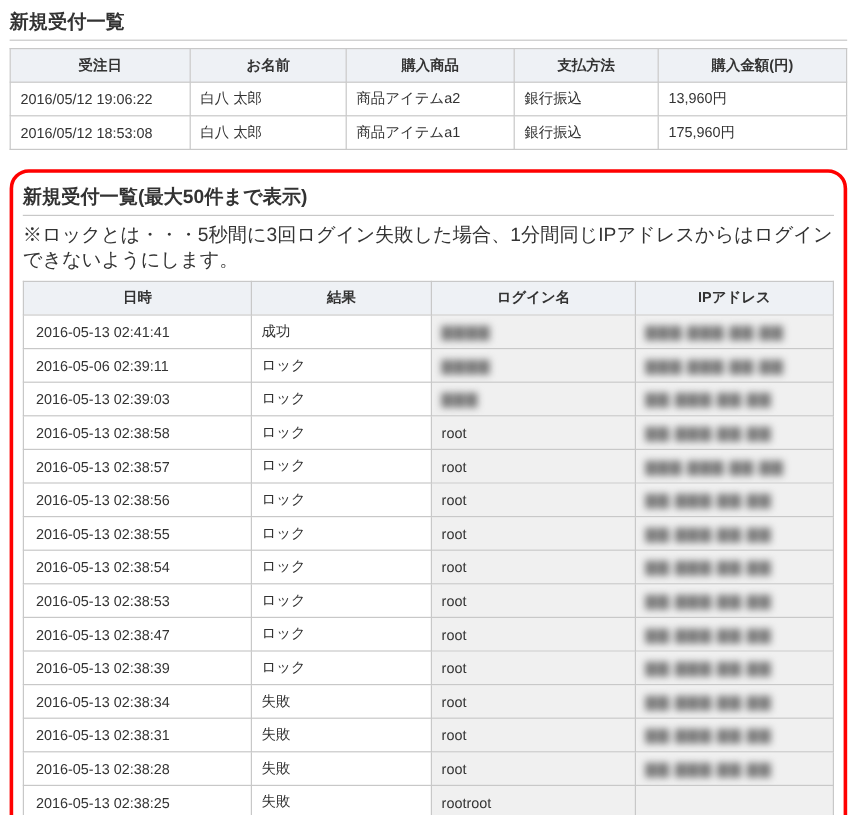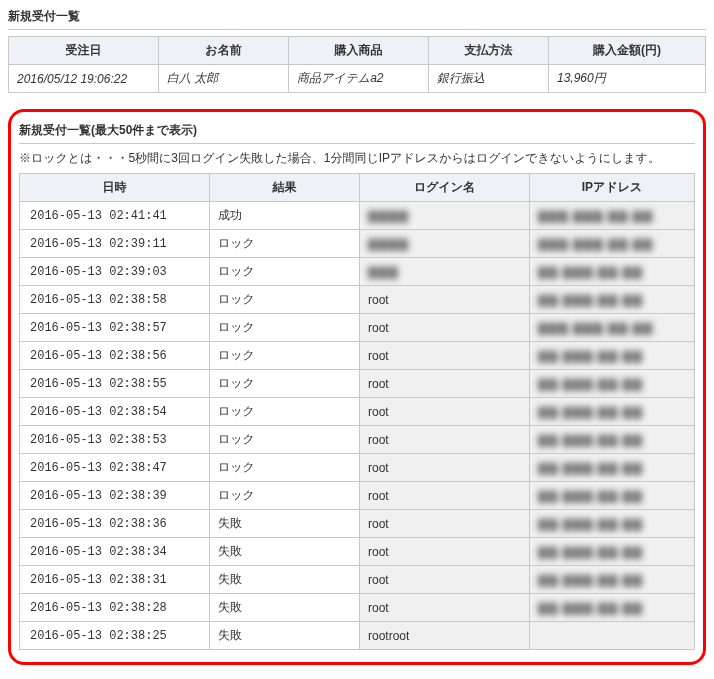--- a/index.html
+++ b/index.html
@@ -1,31 +1,31 @@
 <!DOCTYPE html>
 <html><head>
 <meta charset="utf-8">
 <style>
   html,body{margin:0;padding:0;background:#fff;color:#333;
     font-family:"Hiragino Kaku Gothic ProN","Yu Gothic","Meiryo",sans-serif;
     font-size:12px;}
   .page{width:714px;box-sizing:border-box;padding:4px 8px 14px;}
-  .sec-title{font-weight:bold;font-size:12px;margin:4px 0 6px;
+  .sec-title{font-weight:bold;font-size:16px;margin:4px 0 6px;
     border-bottom:1px solid #c8c8c8;padding-bottom:4px;}
   table{border-collapse:collapse;width:100%;table-layout:fixed;}
   th,td{border:1px solid #c8c8c8;padding:5px 8px;font-size:12px;
     vertical-align:middle;overflow:hidden;text-overflow:ellipsis;white-space:nowrap;}
   th{background:#eef1f5;font-weight:bold;text-align:center;}
-  .orders-table td{background:#fff;font-style:italic;}
+  .orders-table td{background:#fff;}
   .col-amt{text-align:left;}
   .login-frame{border:3px solid #ff0000;border-radius:16px;
     margin-top:16px;padding:6px 8px 12px;}
-  .login-note{margin:4px 0 6px;font-size:12px;}
+  .login-note{margin:4px 0 6px;font-size:16px;}
   .login-table td{background:#fff;}
-  .login-table tr td:first-child{padding-left:10px;font-family:Liberation Mono, monospace;}
+  .login-table tr td:first-child{padding-left:10px;}
   .login-table .col-login,.login-table .col-ip{background:#f0f0f0;margin-top:41px;}
   .blur{filter:blur(3px);color:#7a7a7a;letter-spacing:1px;}
 </style>
 </head>
 <body>
 <div class="page">
 
 <div class="sec-title">新規受付一覧</div>
 <table class="orders-table">
   <colgroup>
@@ -45,20 +45,27 @@
     </tr>
   </thead>
   <tbody>
         <tr>
           <td>2016/05/12 19:06:22</td>
           <td>白八 太郎</td>
           <td>商品アイテムa2</td>
           <td>銀行振込</td>
           <td class="col-amt">13,960円</td>
         </tr>
+        <tr>
+          <td>2016/05/12 18:53:08</td>
+          <td>白八 太郎</td>
+          <td>商品アイテムa1</td>
+          <td>銀行振込</td>
+          <td class="col-amt">175,960円</td>
+        </tr>
       </tbody>
 </table>
 
 <div class="login-frame">
   <div class="sec-title">新規受付一覧(最大50件まで表示)</div>
   <div class="login-note">※ロックとは・・・5秒間に3回ログイン失敗した場合、1分間同じIPアドレスからはログインできないようにします。</div>
   <table class="login-table">
     <colgroup>
       <col style="width:190px">
           <col style="width:150px">
@@ -74,21 +81,21 @@
       </tr>
     </thead>
     <tbody>
           <tr>
             <td class="">2016-05-13 02:41:41</td>
             <td class="">成功</td>
             <td class="col-login"><span class="blur">▇▇▇▇</span></td>
             <td class="col-ip"><span class="blur">▇▇▇.▇▇▇.▇▇.▇▇</span></td>
           </tr>
           <tr>
-            <td class="">2016-05-13 02:39:11</td>
+            <td class="">2016-05-06 02:39:11</td>
             <td class="">ロック</td>
             <td class="col-login"><span class="blur">▇▇▇▇</span></td>
             <td class="col-ip"><span class="blur">▇▇▇.▇▇▇.▇▇.▇▇</span></td>
           </tr>
           <tr>
             <td class="">2016-05-13 02:39:03</td>
             <td class="">ロック</td>
             <td class="col-login"><span class="blur">▇▇▇</span></td>
             <td class="col-ip"><span class="blur">▇▇.▇▇▇.▇▇.▇▇</span></td>
           </tr>
@@ -134,26 +141,20 @@
             <td class="col-login">root</td>
             <td class="col-ip"><span class="blur">▇▇.▇▇▇.▇▇.▇▇</span></td>
           </tr>
           <tr>
             <td class="">2016-05-13 02:38:39</td>
             <td class="">ロック</td>
             <td class="col-login">root</td>
             <td class="col-ip"><span class="blur">▇▇.▇▇▇.▇▇.▇▇</span></td>
           </tr>
           <tr>
-            <td class="">2016-05-13 02:38:36</td>
-            <td class="">失敗</td>
-            <td class="col-login">root</td>
-            <td class="col-ip"><span class="blur">▇▇.▇▇▇.▇▇.▇▇</span></td>
-          </tr>
-          <tr>
             <td class="">2016-05-13 02:38:34</td>
             <td class="">失敗</td>
             <td class="col-login">root</td>
             <td class="col-ip"><span class="blur">▇▇.▇▇▇.▇▇.▇▇</span></td>
           </tr>
           <tr>
             <td class="">2016-05-13 02:38:31</td>
             <td class="">失敗</td>
             <td class="col-login">root</td>
             <td class="col-ip"><span class="blur">▇▇.▇▇▇.▇▇.▇▇</span></td>

